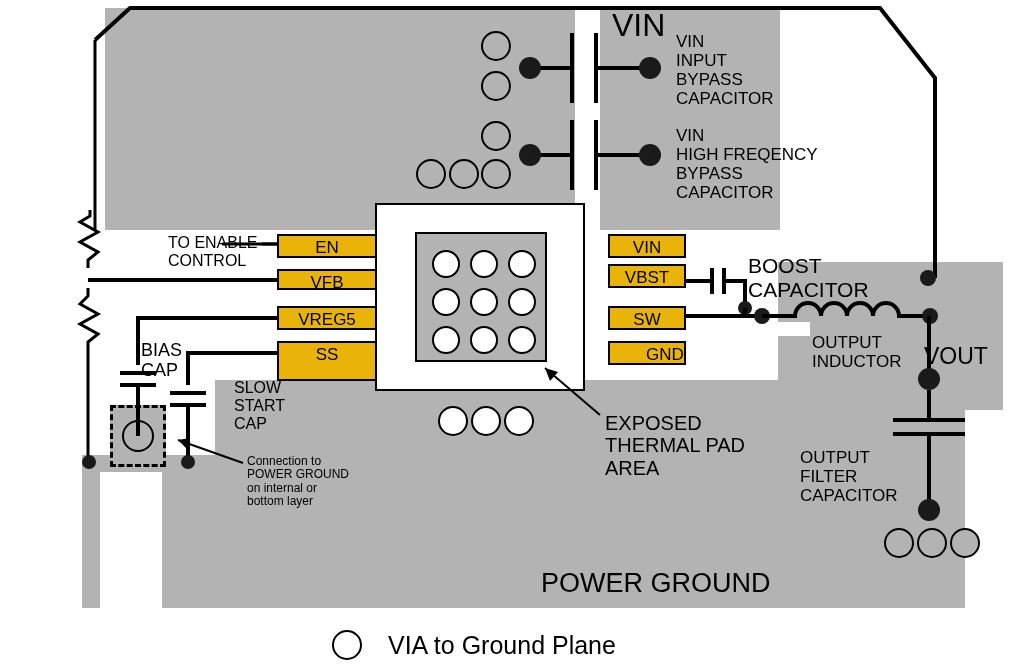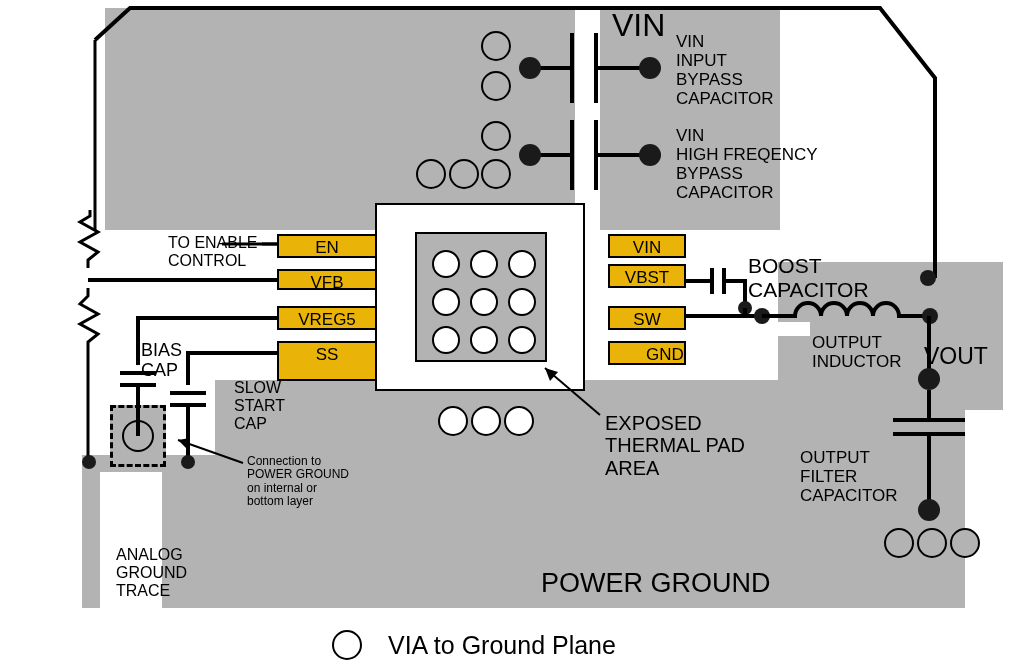--- a/index.html
+++ b/index.html
@@ -236,23 +236,20 @@
 
   <div class="lbl" style="left:222px; top:379px; font-size:16px;margin-left:12px;">SLOW
 START
 CAP</div>
 
   <div class="lbl" style="left:247px; top:455px; font-size:12px;">Connection to
 POWER GROUND
 on internal or
 bottom layer</div>
 
-  <div class="lbl" style="left:116px; top:546px; font-size:16px;">ANALOG
-GROUND
-TRACE</div>
 
   <div class="lbl" style="left:605px; top:412px; font-size:20px;">EXPOSED
 THERMAL PAD
 AREA</div>
 
   <div class="lbl" style="left:748px; top:254px; font-size:21px;">BOOST
 CAPACITOR</div>
 
   <div class="lbl" style="left:812px; top:333px; font-size:17px;">OUTPUT
 INDUCTOR</div>

